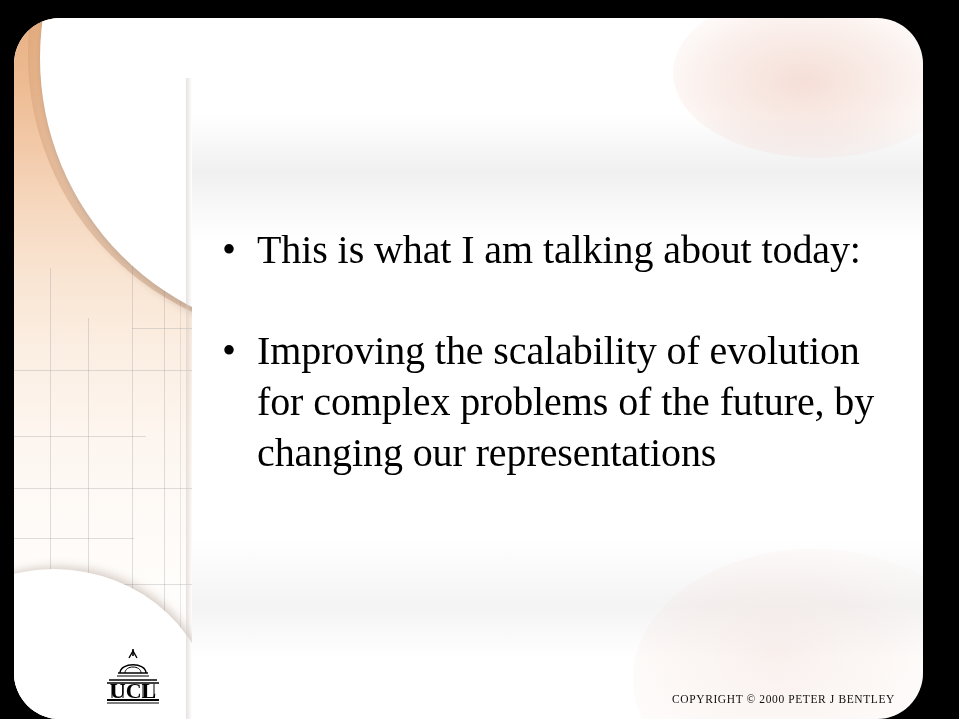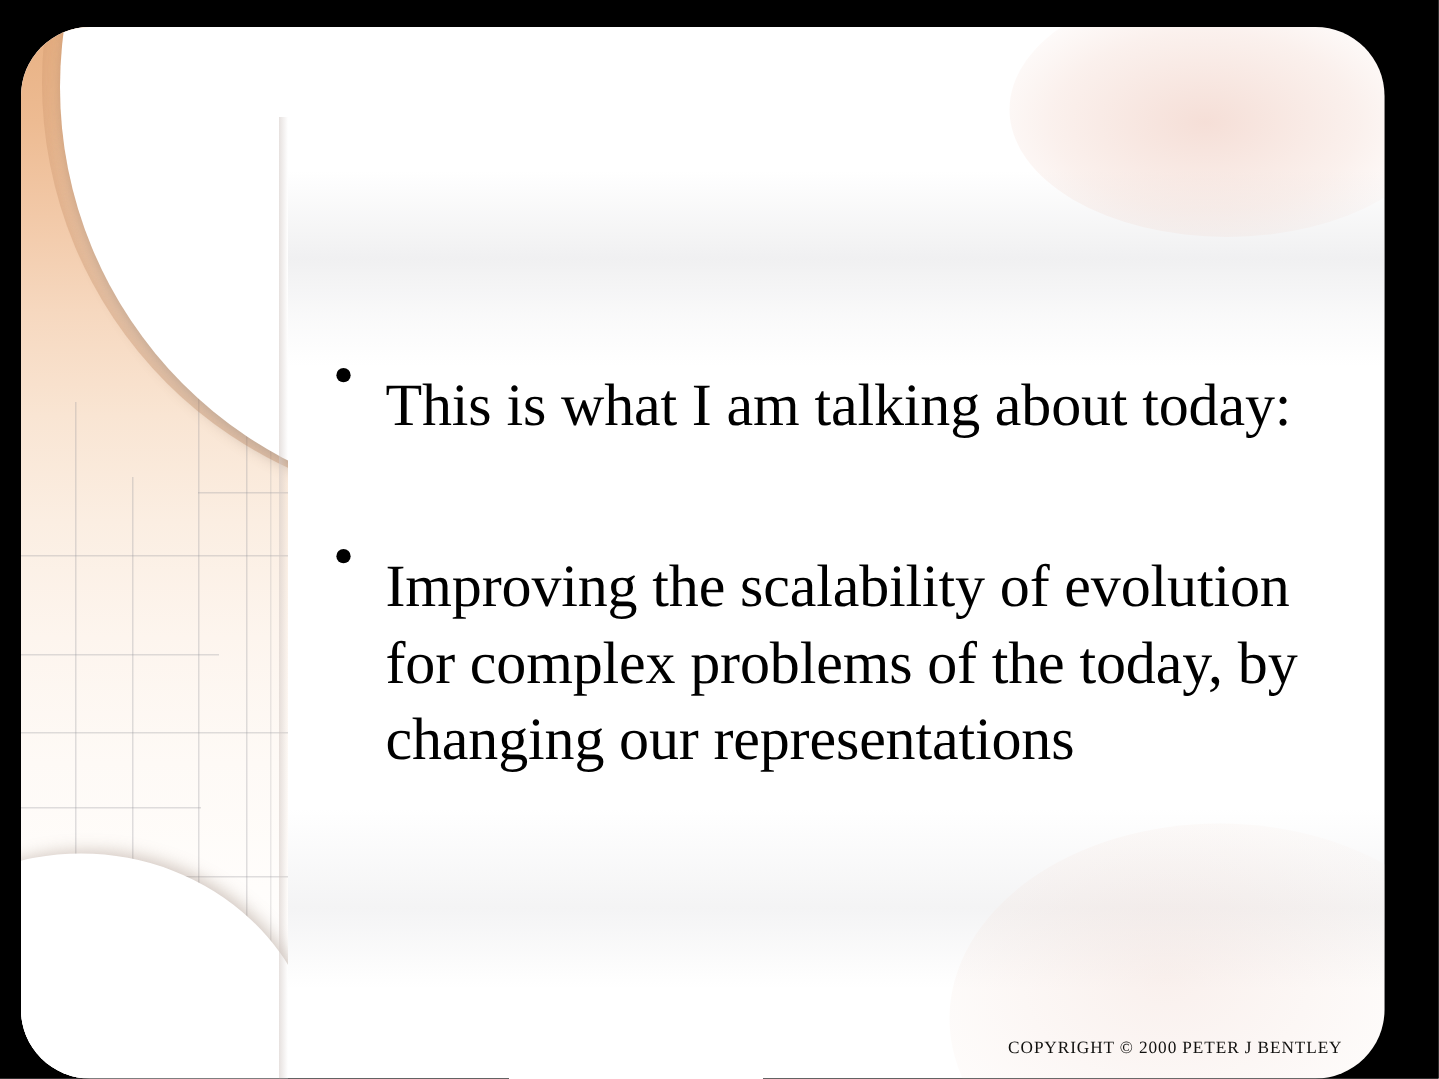--- a/index.html
+++ b/index.html
@@ -203,21 +203,20 @@
     width: 47px;
     font-size: 40px;
     line-height: 51px;
     text-align: left;
     padding-left: 12px;
     box-sizing: border-box;
   }
   .bullet-text {
     flex: 1 1 auto;
     letter-spacing: -0.1px;
-    margin-top: 20px;
   }
 
   
   .copyright {
     position: absolute;
     right: 28px;
     bottom: 14px;
     font-family: "Liberation Serif", "DejaVu Serif", serif;
     font-size: 11.5px;
     letter-spacing: 0.6px;
@@ -253,34 +252,61 @@
       <div class="wire wire-h" style="left:0;   top:520px; width:120px;"></div>
       <div class="wire wire-h" style="left:0;   top:566px; width:178px;"></div>
       <div class="wire wire-h" style="left:0;   top:614px; width:150px;"></div>
       <div class="wire wire-h" style="left:0;   top:660px; width:178px;"></div>
       <div class="wire wire-h" style="left:118px; top:310px; width:60px;"></div>
 
       <div class="curl-edge"></div>
       <div class="curl-white"></div>
       <div class="curl-bottom"></div>
 
+      <div class="ucl-logo">
+        <svg viewBox="0 0 74 62" width="74" height="62" aria-hidden="true">
+          <g fill="none" stroke="#000000" stroke-width="1.4">
+
+            <path d="M37 3 L37 10" stroke-width="1.6"></path>
+            <path d="M33 12 L37 5 L41 12"></path>
+
+            <path d="M24 27 C24 16, 50 16, 50 27"></path>
+            <path d="M29 27 C29 19, 45 19, 45 27" stroke-width="1"></path>
+
+            <path d="M22 27 L52 27"></path>
+            <path d="M21 30 L53 30" stroke-width="1"></path>
+
+            <path d="M13 34 L61 34"></path>
+            <path d="M11 37 L63 37"></path>
+
+            <path d="M16 38 L16 52" stroke-width="1"></path>
+            <path d="M27 38 L27 52" stroke-width="1"></path>
+            <path d="M47 38 L47 52" stroke-width="1"></path>
+            <path d="M58 38 L58 52" stroke-width="1"></path>
+
+            <path d="M11 54 L63 54" stroke-width="1.8"></path>
+            <path d="M11 57 L63 57" stroke-width="1.2"></path>
+          </g>
+          <text x="37" y="52" font-family="Liberation Serif, DejaVu Serif, serif" font-size="22" font-weight="bold" text-anchor="middle" fill="#000000">UCL</text>
+        </svg>
+      </div>
     </div>
 
     <div class="panel-seam"></div>
 
     <div class="body-text">
 
       <div class="bullet-row">
         <span class="bullet-mark">•</span>
         <span class="bullet-text">This is what I am talking about today:</span>
       </div>
 
       <div class="bullet-row spaced">
         <span class="bullet-mark">•</span>
-        <span class="bullet-text">Improving the scalability of evolution for complex problems of the today, by changing our representations</span>
+        <span class="bullet-text">Improving the scalability of evolution for complex problems of the future, by changing our representations</span>
       </div>
 
     </div>
 
     <div class="copyright">COPYRIGHT © 2000 PETER J BENTLEY</div>
 
   </div>
 </div>
 
 </body></html>

